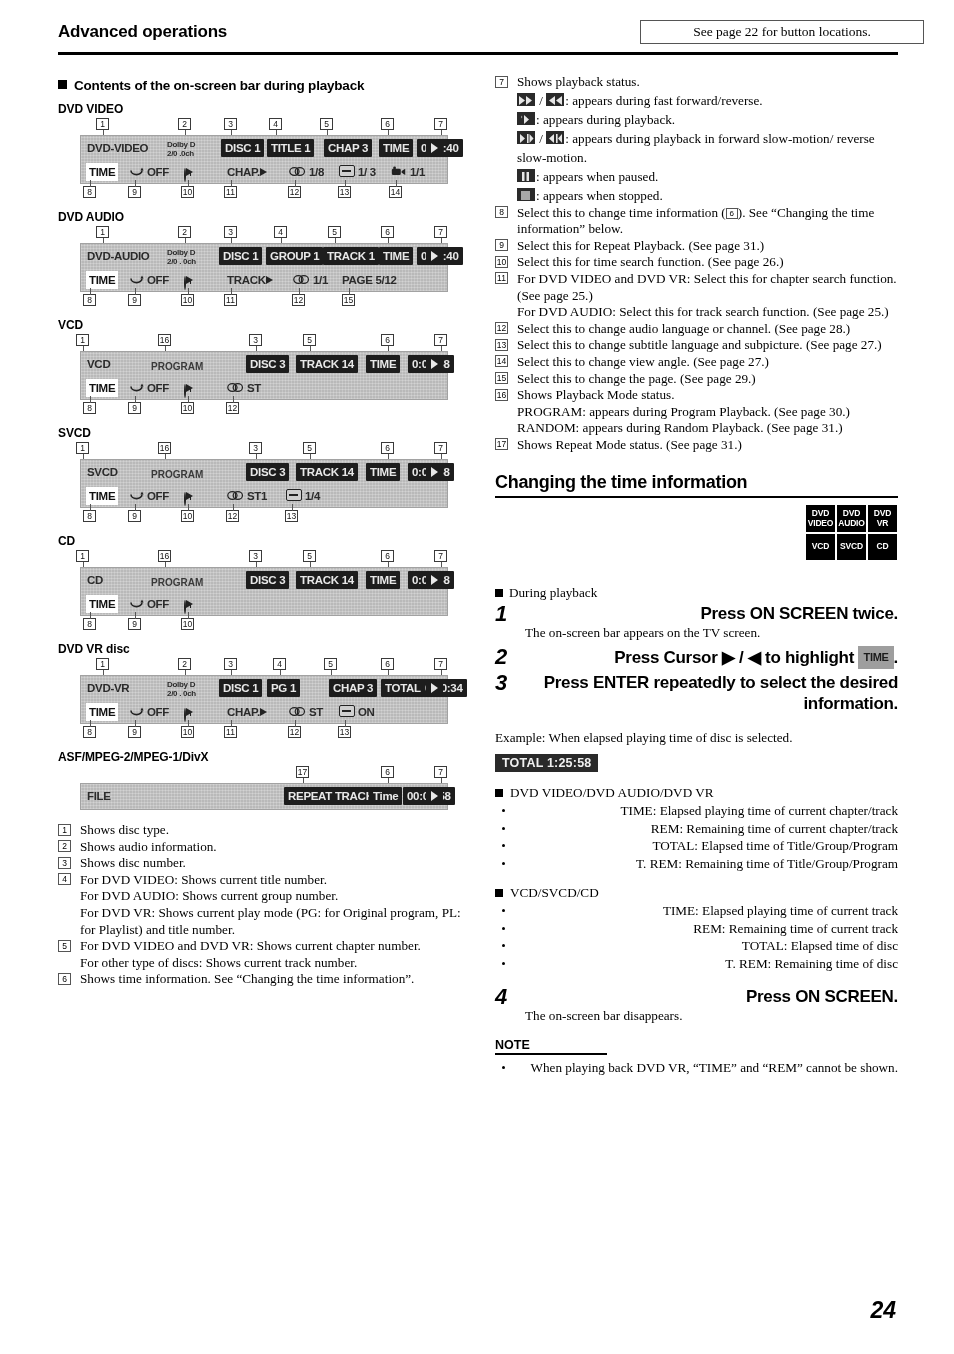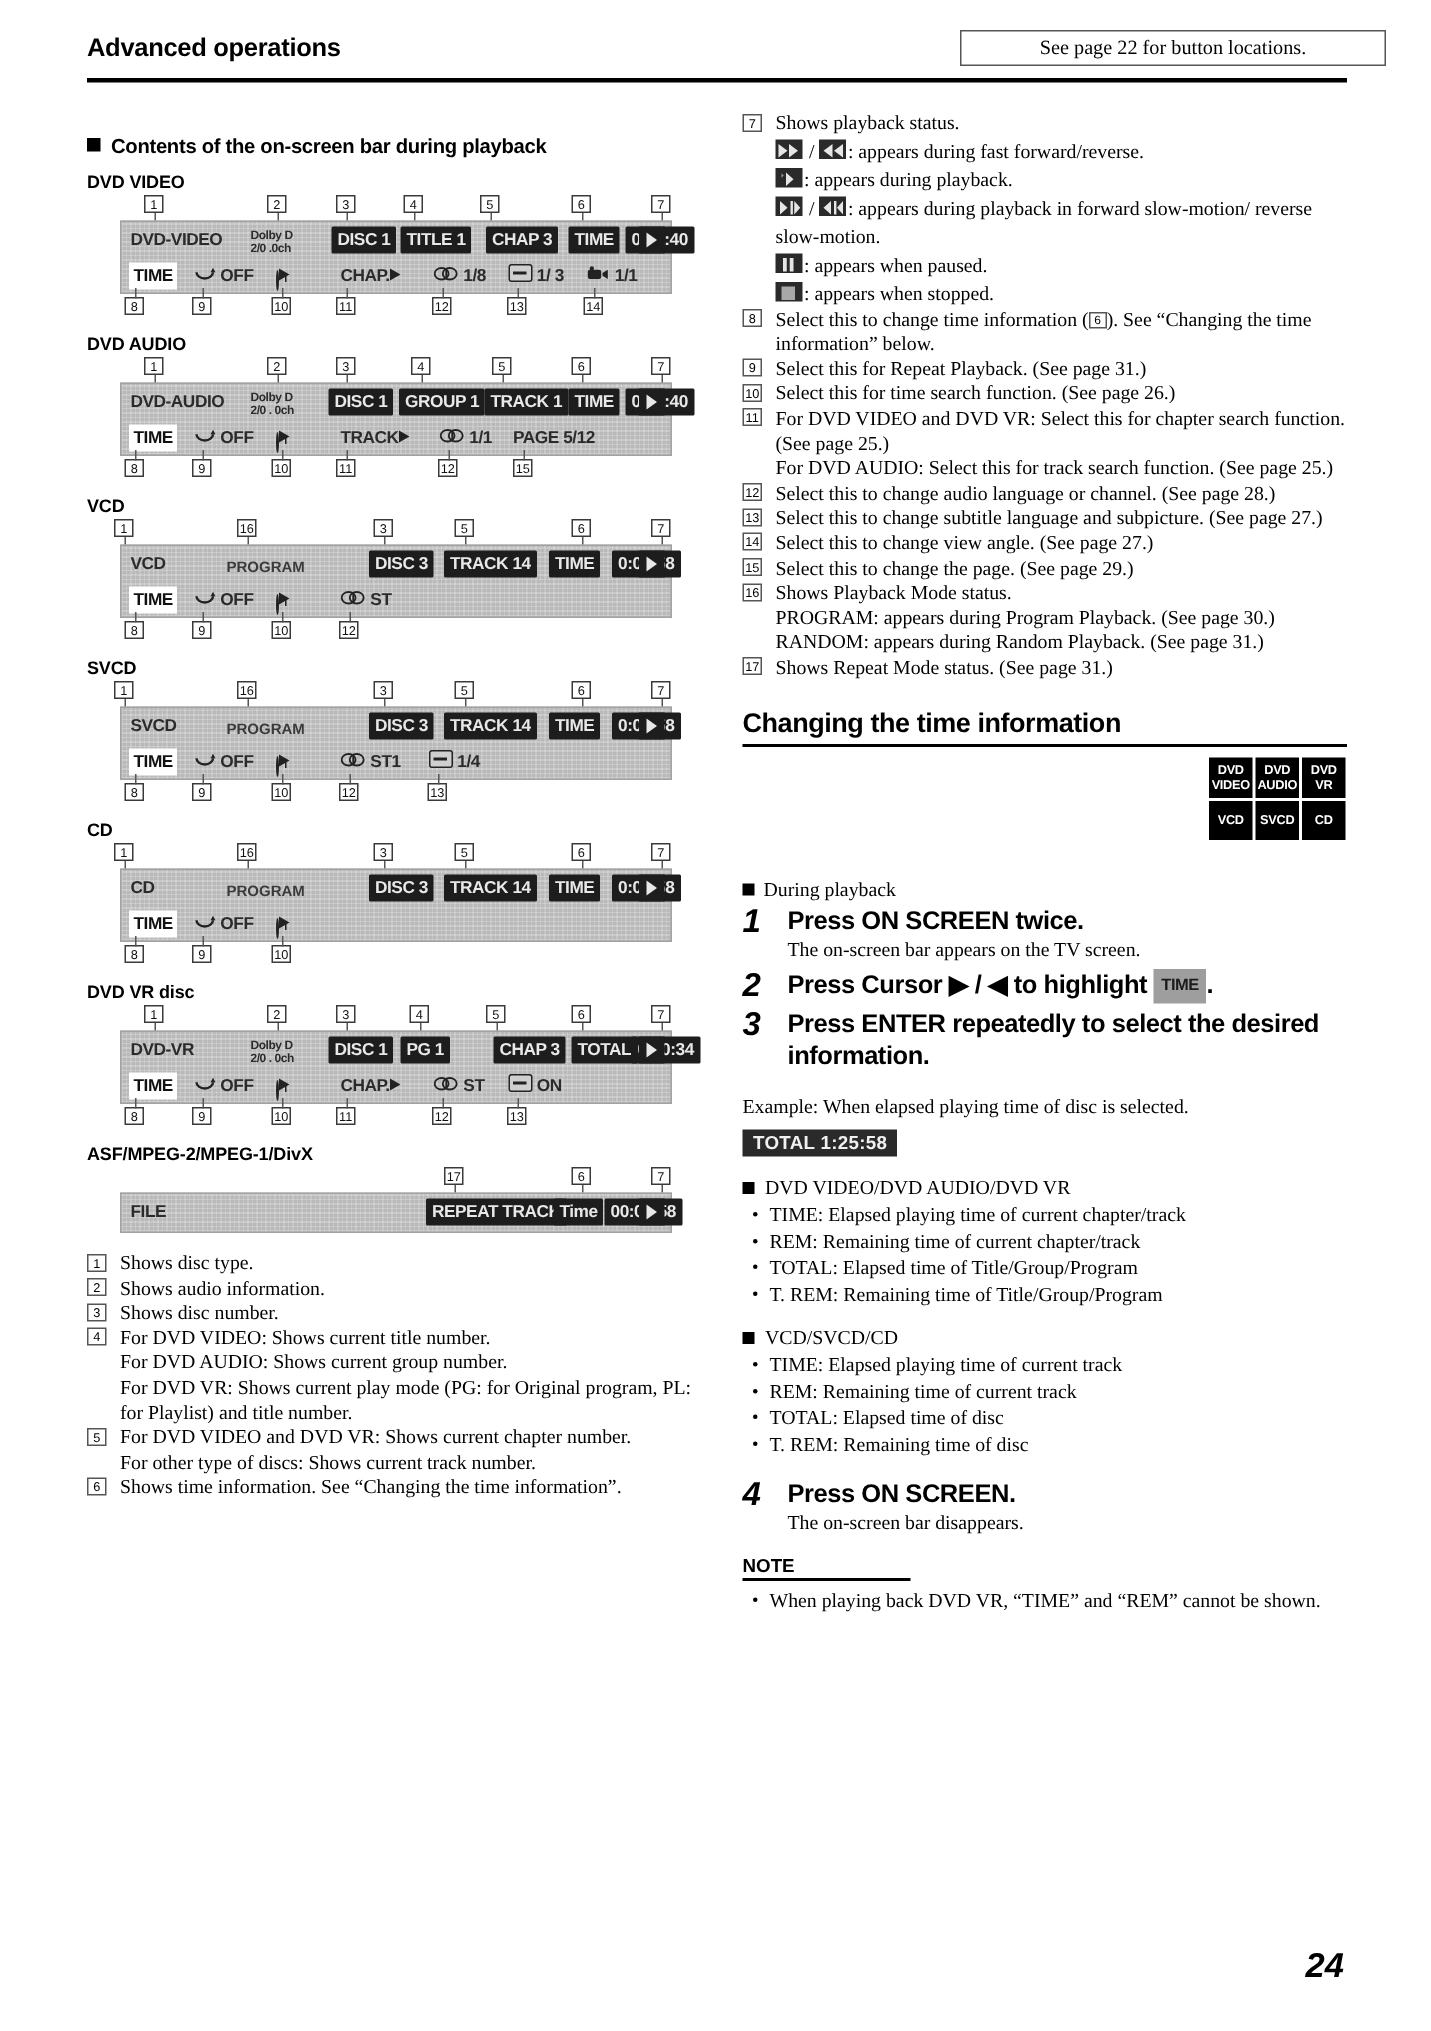--- a/index.html
+++ b/index.html
@@ -16,21 +16,21 @@
   .hdr-box{position:absolute;left:582px;top:-2px;width:284px;height:24px;
            border:1px solid #555;box-sizing:border-box;
            display:flex;align-items:center;justify-content:center;
            font-size:13.5px;background:#fff;}
 
   
   .colL{position:absolute;left:58px;top:74px;width:408px;}
   .colR{position:absolute;left:495px;top:74px;width:403px;}
 
   .sec-head{font-family:"Liberation Sans",sans-serif;font-weight:bold;
-            font-size:13.5px;margin:16px 0 6px 0;letter-spacing:-0.2px;}
+            font-size:13.5px;margin:4px 0 6px 0;letter-spacing:-0.2px;}
   .sec-head .sq{display:inline-block;width:9px;height:9px;background:#000;
                 margin-right:7px;vertical-align:1px;}
 
   .fmt-label{font-family:"Liberation Sans",sans-serif;font-weight:bold;
              font-size:12px;margin:9px 0 2px 0;letter-spacing:-0.1px;}
 
   
   .bar-block{position:relative;margin:0 0 2px 0;}
   .callrow{position:relative;height:17px;}
   .call{position:absolute;width:13px;height:12px;border:1px solid #3a3a3a;
@@ -111,36 +111,36 @@
       width:29px;padding:4px 0;letter-spacing:-0.2px;}
   .db.one{padding:8px 0;}
 
   .during{font-size:13.2px;margin:14px 0 2px 0;}
   .during .sq{display:inline-block;width:8px;height:8px;background:#000;margin-right:6px;}
 
   .step{position:relative;padding-left:30px;margin-bottom:1px;}
   .step .sn{position:absolute;left:0;top:-2px;font-family:"Liberation Sans",sans-serif;
             font-weight:bold;font-size:22px;font-style:italic;}
   .step .st{font-family:"Liberation Sans",sans-serif;font-weight:bold;font-size:17px;
-            line-height:21px;letter-spacing:-0.3px;}
+            line-height:21px;letter-spacing:-0.3px;text-align:right;}
   .step .sd{font-size:13.2px;line-height:16px;margin-top:1px;}
   .timechip{display:inline-block;background:#9e9e9e;color:#1b1b1b;
             font-family:"Liberation Sans",sans-serif;font-weight:bold;font-size:11px;
             padding:1px 5px;vertical-align:2px;}
 
   .example{font-size:13.2px;margin:16px 0 7px 0;}
   .totalchip{display:inline-block;background:#2a2a2a;color:#f0f0f0;
              font-family:"Liberation Sans",sans-serif;font-weight:bold;
              font-size:12.5px;padding:2px 7px;letter-spacing:0.2px;}
 
   .blk{margin-top:12px;font-size:13.2px;line-height:17px;}
   .blk .bh{margin-bottom:1px;}
   .blk .bh .sq{display:inline-block;width:8px;height:8px;background:#000;margin-right:7px;}
   .blk ul{list-style:none;margin:0;padding:0 0 0 18px;}
-  .blk li{position:relative;line-height:17.5px;}
+  .blk li{position:relative;line-height:17.5px;text-align:right;}
   .blk li::before{content:"";position:absolute;left:-11px;top:7px;width:3px;height:3px;
                   background:#000;border-radius:50%;}
 
   .noteh{font-family:"Liberation Sans",sans-serif;font-weight:bold;font-size:12.5px;
          margin:14px 0 1px 0;}
   .noteh-rule{width:112px;height:2px;background:#000;margin-bottom:4px;}
 
   .pageno{position:absolute;right:58px;bottom:30px;font-family:"Liberation Sans",sans-serif;
           font-weight:bold;font-style:italic;font-size:23px;}
 </style>

